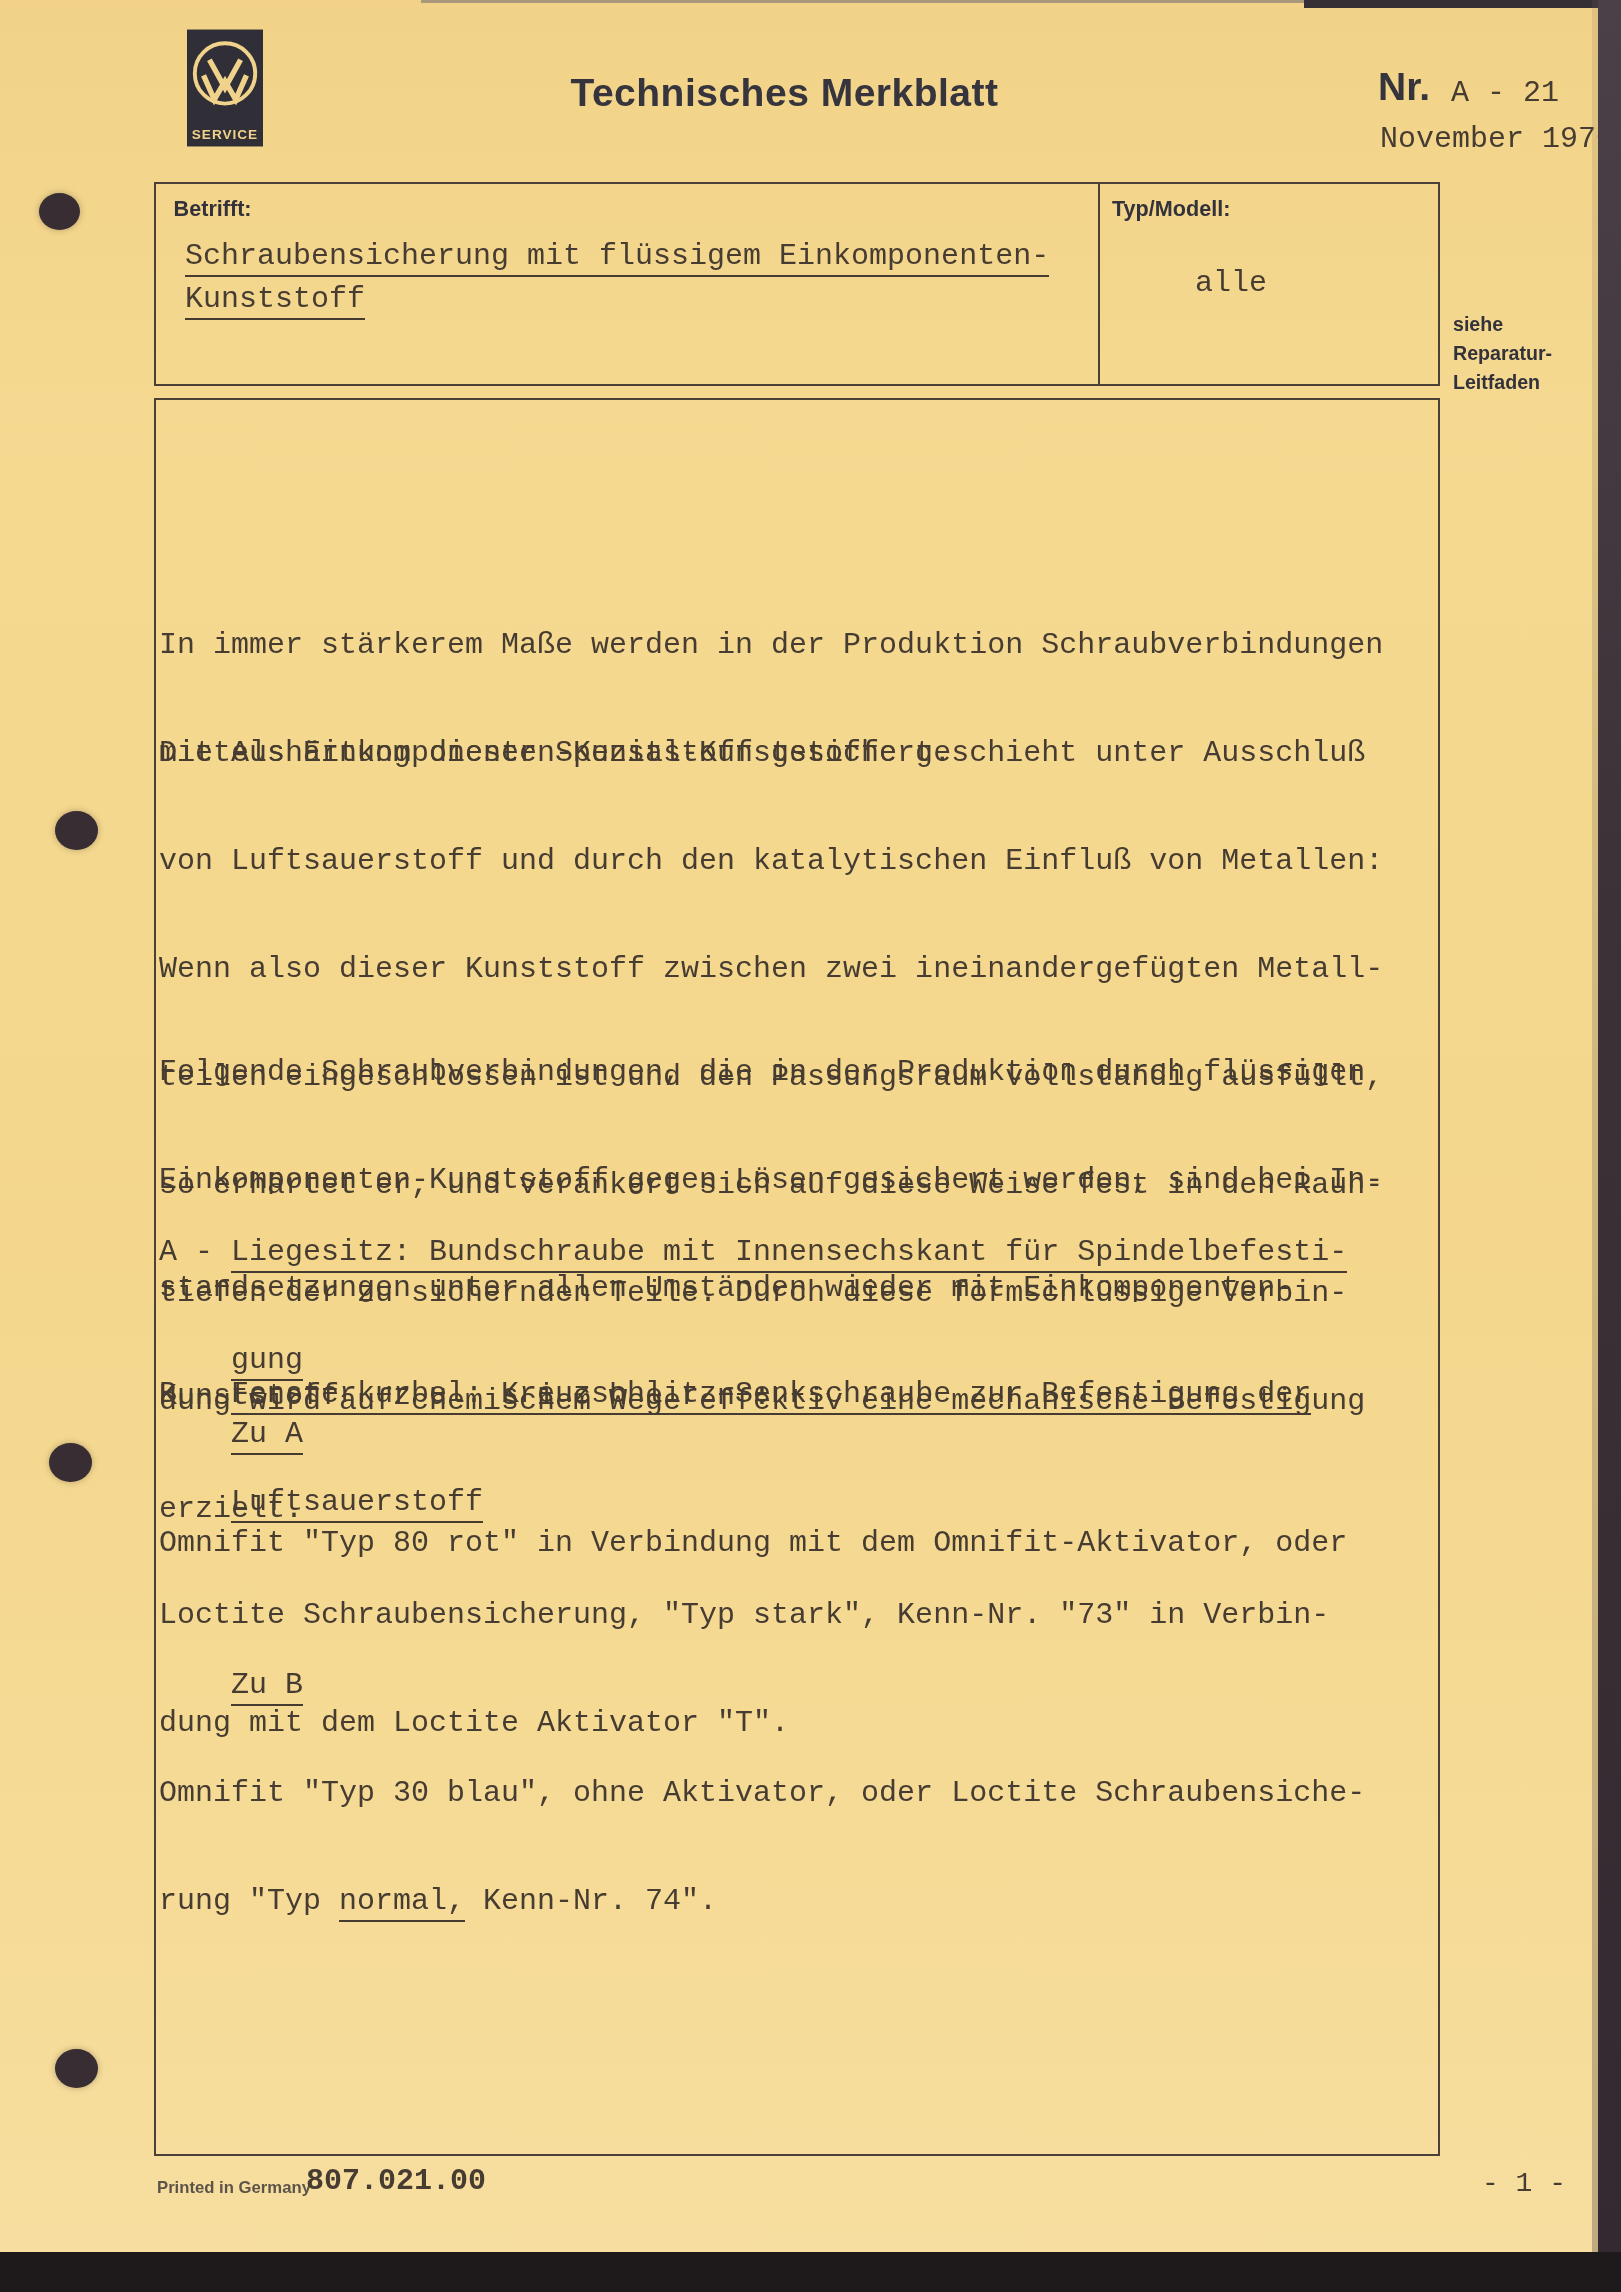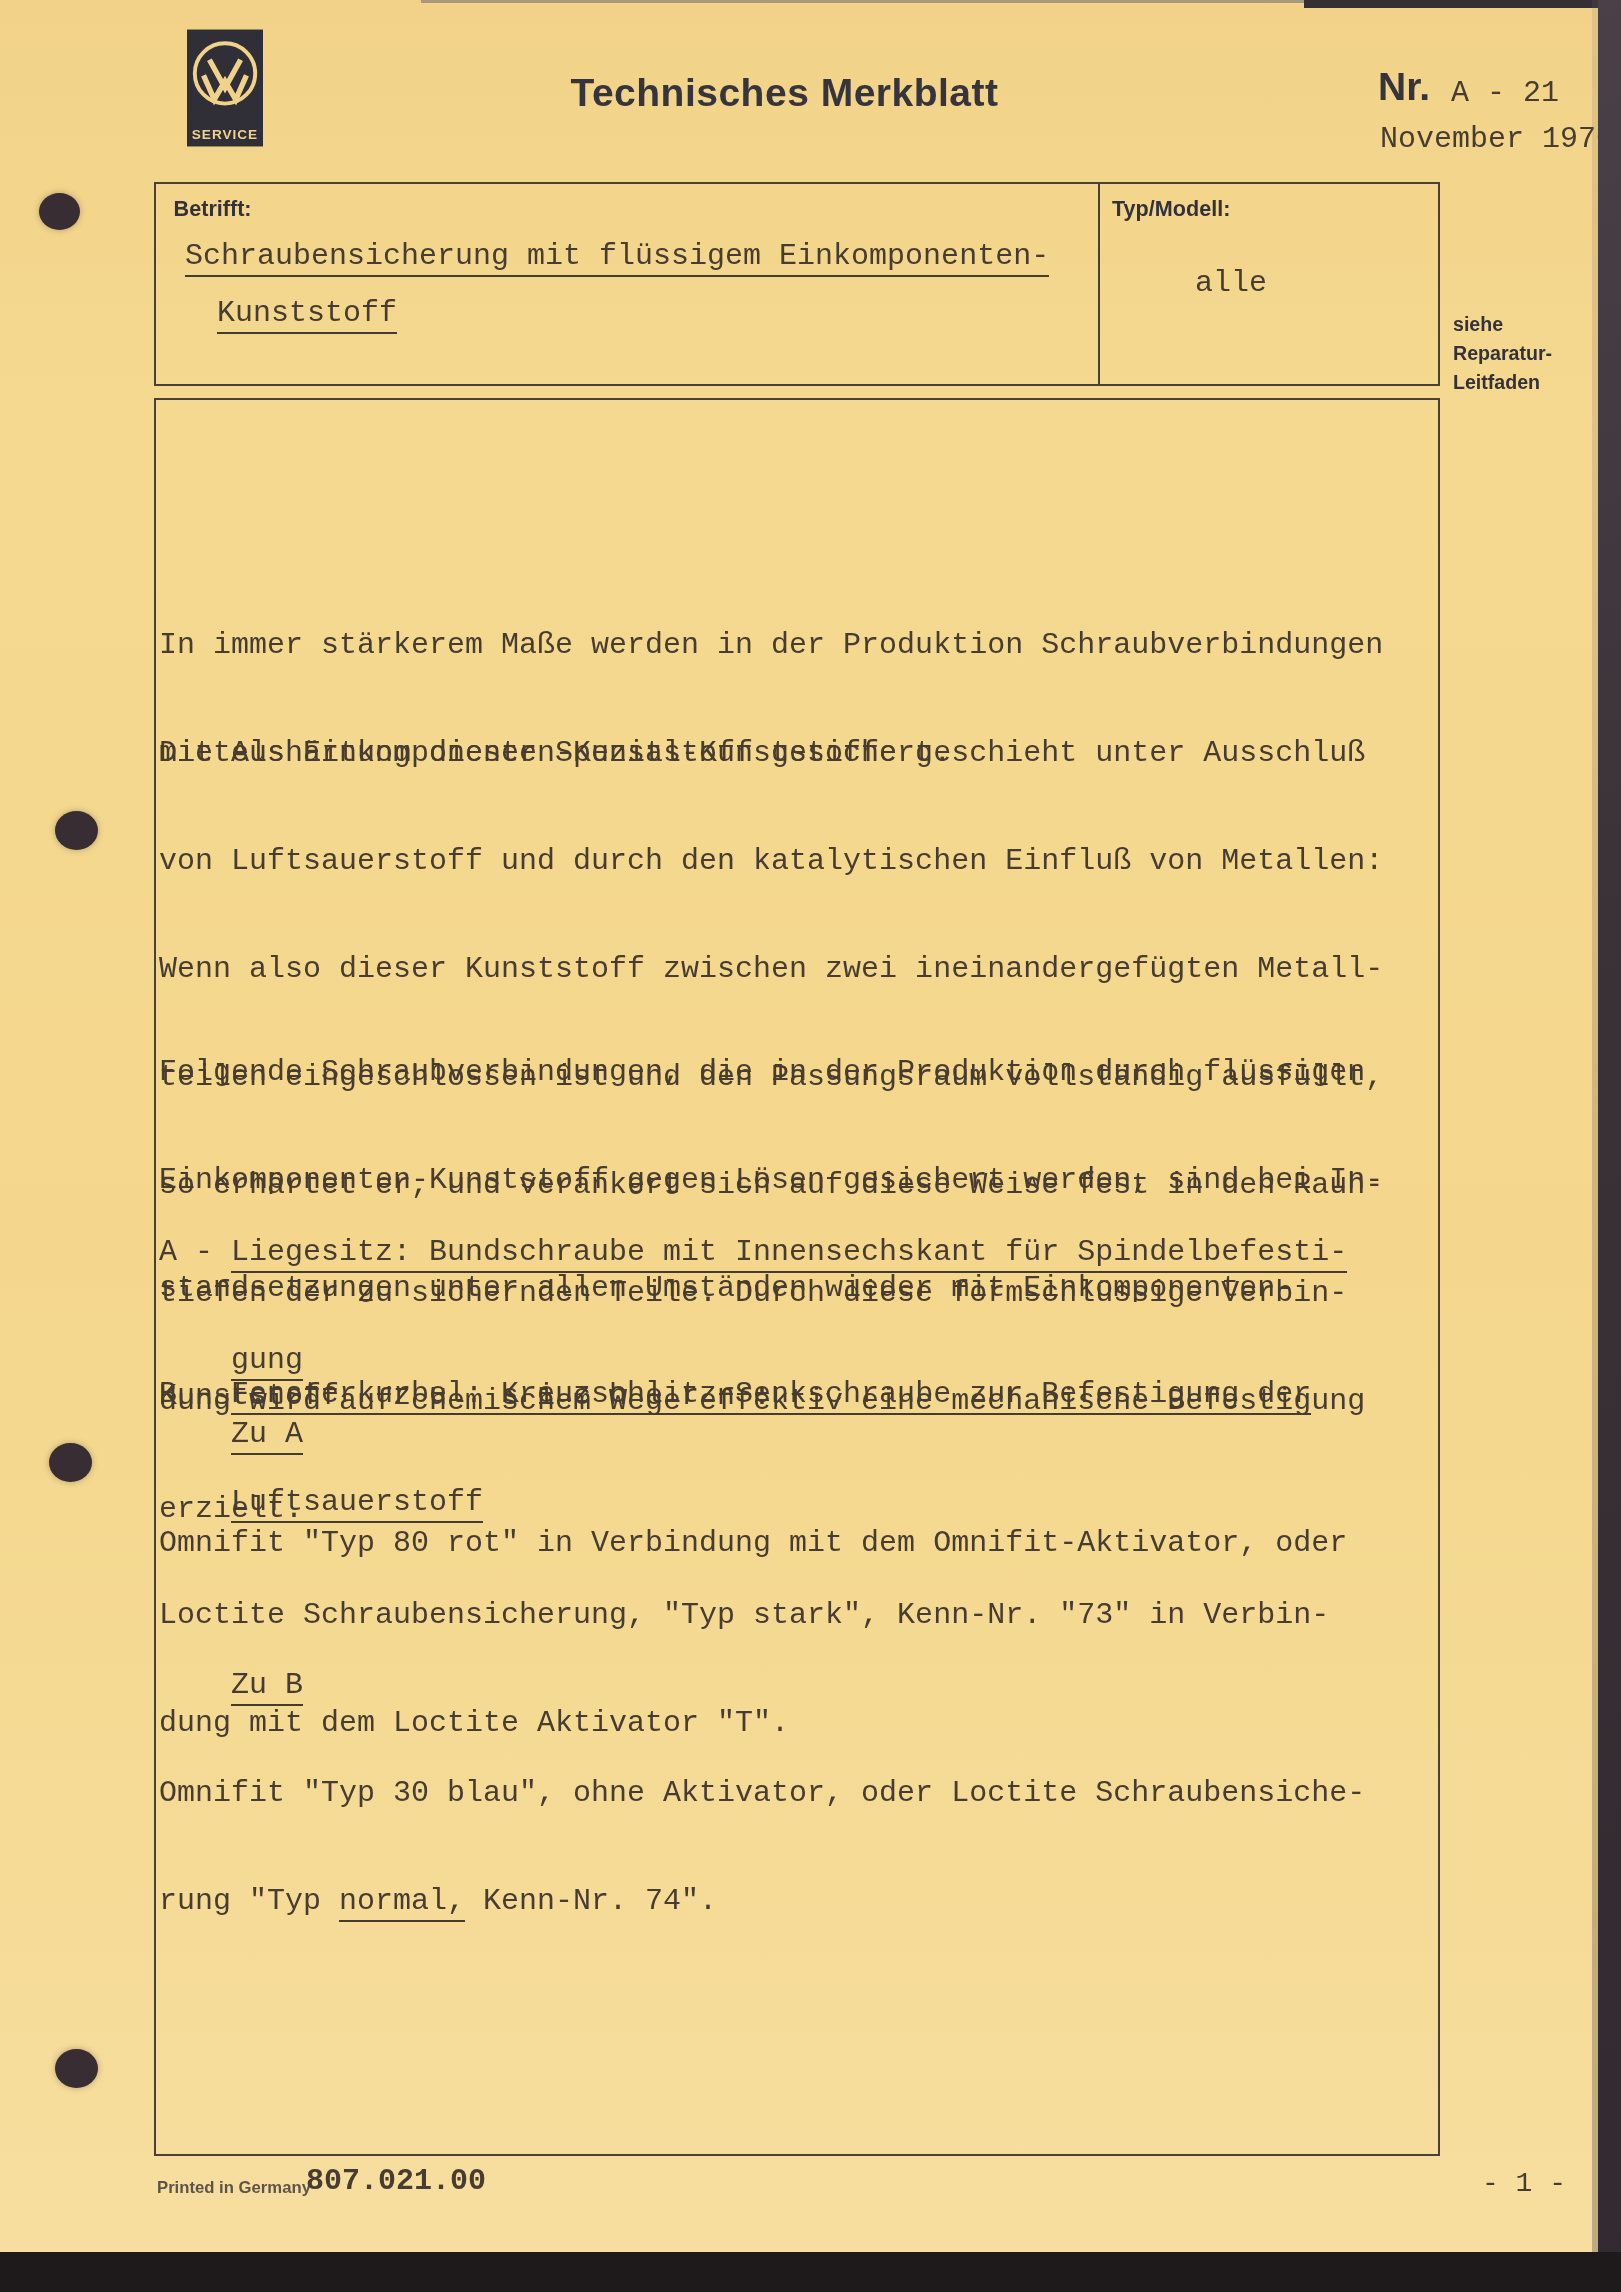--- a/index.html
+++ b/index.html
@@ -97,21 +97,21 @@
   <div class="title">Technisches Merkblatt</div>
   <div class="nr-label">Nr.</div>
   <div class="nr-value mono">A - 21</div>
   <div class="date mono">November 1970</div>
 
   <div class="box info-box">
     <div class="info-divider"></div>
     <div class="label subject-label">Betrifft:</div>
     <div class="label model-label">Typ/Modell:</div>
     <div class="subject-line mono" style="top:55px;"><span class="u">Schraubensicherung mit flüssigem Einkomponenten-</span></div>
-    <div class="subject-line mono" style="top:112px;margin-left:32px;"><span class="u">Kunststoff</span></div>
+    <div class="subject-line mono" style="top:98px;"><span class="u">Kunststoff</span></div>
     <div class="model-value mono">alle</div>
   </div>
 
   <div class="side-note">
     <div>siehe</div>
     <div>Reparatur-</div>
     <div>Leitfaden</div>
   </div>
 
   <div class="box content-box"></div>

